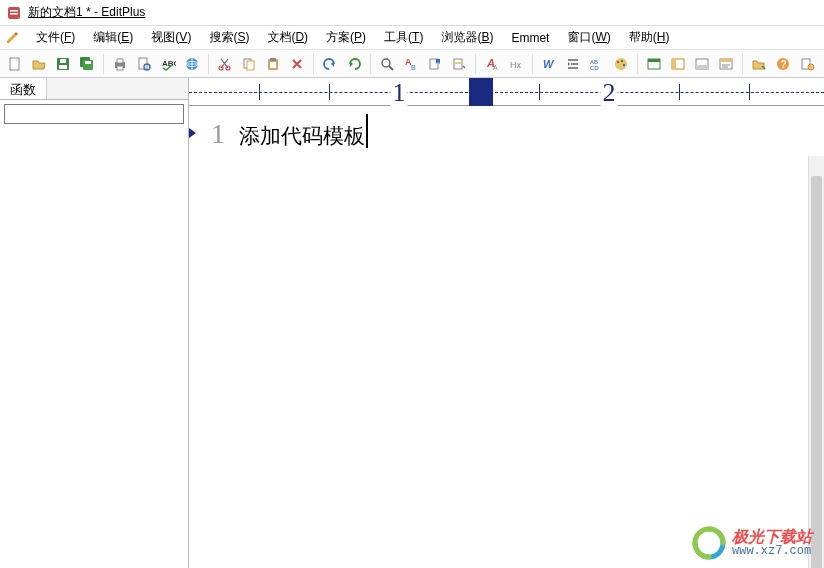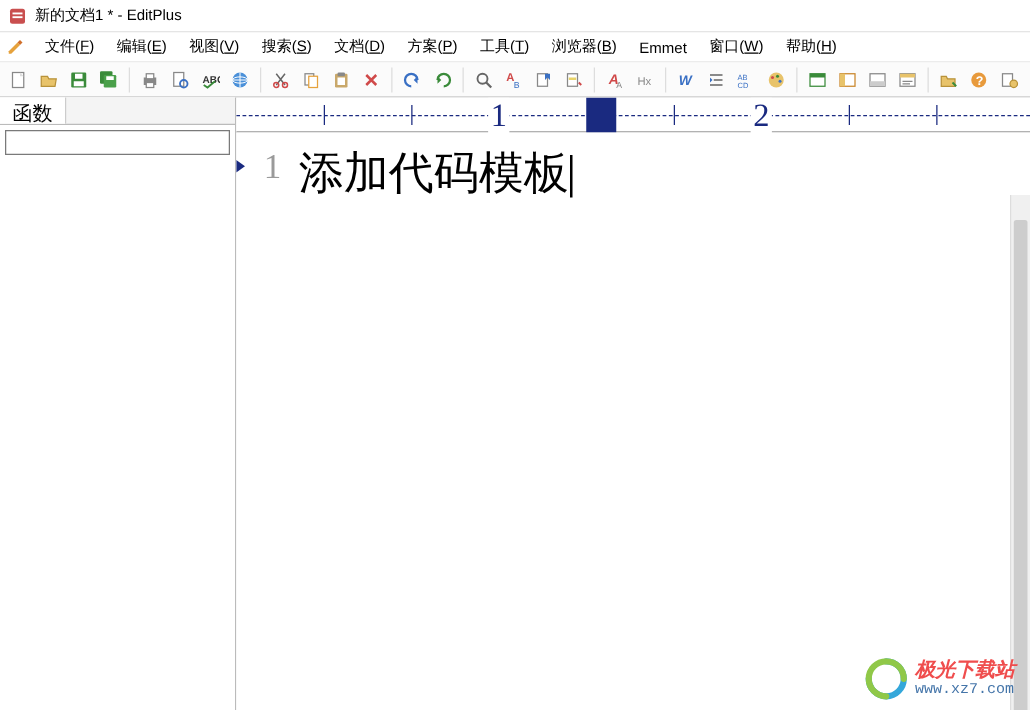--- a/index.html
+++ b/index.html
@@ -13,20 +13,21 @@
   position: relative;
 }
 .titlebar {
   height: 26px;
   background: #fff;
   border-bottom: 1px solid #ddd;
   display: flex;
   align-items: center;
   padding: 0 6px;
   gap: 6px;
+  text-decoration: underline;
 }
 .titlebar .app-icon { width: 16px; height: 16px; }
 .menubar {
   height: 24px;
   background: #fff;
   display: flex;
   align-items: center;
   padding: 0 4px;
   gap: 2px;
   border-bottom: 1px solid #e6e6e6;
@@ -68,21 +69,21 @@
 .sidebar-tab {
   height: 22px;
   display: flex;
   border-bottom: 1px solid #bbb;
   background: #f4f4f4;
 }
 .sidebar-tab .tab {
   padding: 3px 10px;
   border-right: 1px solid #ccc;
   background: #fff;
-  font-size: 16px;
+  font-size: 13px;
 }
 .sidebar-input {
   margin: 4px;
   height: 20px;
   border: 1px solid #7a7a7a;
   padding: 2px 4px;
   font-size: 12px;
 }
 .editor-area {
   flex: 1;
@@ -149,21 +150,21 @@
   top: 22px;
   width: 0; height: 0;
   border-top: 5px solid transparent;
   border-bottom: 5px solid transparent;
   border-left: 7px solid #1a2a80;
 }
 .text-content {
   flex: 1;
   padding: 8px 18px 0 6px;
   font-family: "SimSun", serif;
-  font-size: 36px;
+  font-size: 21px;
   color: #000;
   position: relative;
 }
 .caret {
   display: inline-block;
   width: 1.5px;
   height: 34px;
   background: #000;
   vertical-align: text-bottom;
   margin-left: 1px;

